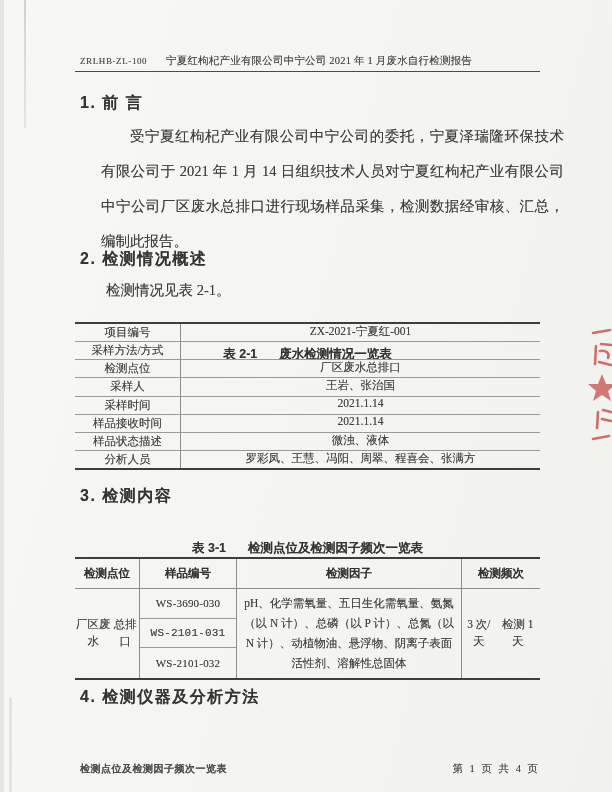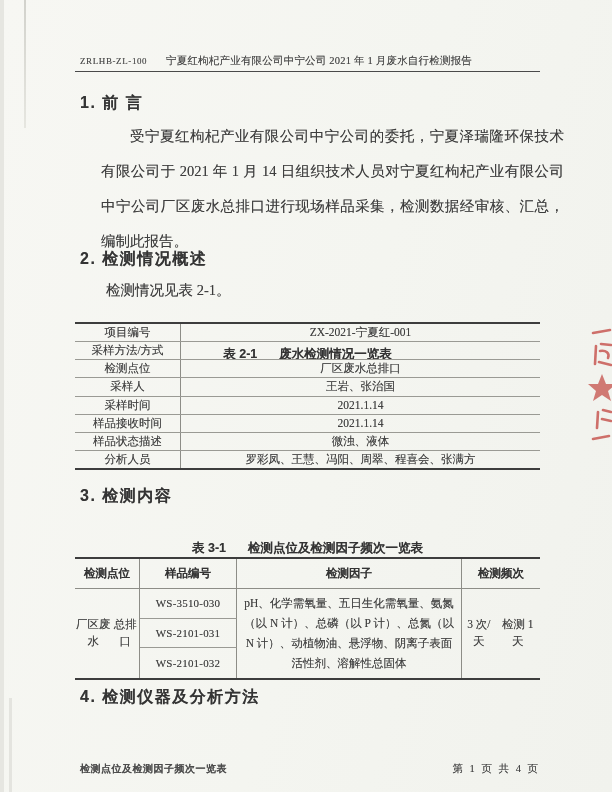--- a/index.html
+++ b/index.html
@@ -60,21 +60,21 @@
   #cap-21{top:306px;margin-top:40px;}
   #cap-31{top:540px;}
 
   
   .t21{
     position:absolute;left:75px;top:322px;width:465px;height:144px;
     border-top:2px solid #3d3d3d;border-bottom:2px solid #3d3d3d;
     display:flex;flex-direction:column;
     font-size:11.5px;color:#414141;
   }
-  .t21-row{flex:1;display:flex;align-items:center;border-bottom:1px solid #9a9a94;}
+  .t21-row{flex:1;display:flex;border-bottom:1px solid #9a9a94;}
   .t21-row:last-child{border-bottom:none;}
   .t21-label{width:105px;text-align:center;border-right:1px solid #8d8d87;align-self:stretch;display:flex;align-items:center;justify-content:center;}
   .t21-value{flex:1;text-align:center;}
 
   
   .t31{
     position:absolute;left:75px;top:557px;width:465px;height:119px;
     border-top:2px solid #3d3d3d;border-bottom:2px solid #3d3d3d;
     display:grid;
     grid-template-columns:65px 97px 225px 78px;
@@ -166,22 +166,22 @@
     <div class="cell hdr vline">检测点位</div>
     <div class="cell hdr vline">样品编号</div>
     <div class="cell hdr vline">检测因子</div>
     <div class="cell hdr">检测频次</div>
 
     <div class="cell vline span3 two-line" style="grid-column:1;">
       <span>厂区废水</span>
       <span>总排口</span>
     </div>
 
-    <div class="cell vline sample sample-sep" style="grid-column:2;grid-row:2;">WS-3510-030</div>
-    <div class="cell vline sample sample-sep" style="grid-column:2;grid-row:3;">WS-2101-031</div>
+    <div class="cell vline sample sample-sep" style="grid-column:2;grid-row:2;">WS-3690-030</div>
+    <div class="cell vline sample sample-sep" style="grid-column:2;grid-row:3;font-family:Liberation Mono, monospace;">WS-2101-031</div>
     <div class="cell vline sample" style="grid-column:2;grid-row:4;">WS-2101-032</div>
 
     <div class="cell vline span3 factors" style="grid-column:3;">pH、化学需氧量、五日生化需氧量、氨氮（以 N 计）、总磷（以 P 计）、总氮（以 N 计）、动植物油、悬浮物、阴离子表面活性剂、溶解性总固体</div>
 
     <div class="cell span3 two-line" style="grid-column:4;">
       <span>3 次/天</span>
       <span>检测 1 天</span>
     </div>
   </div>
 

